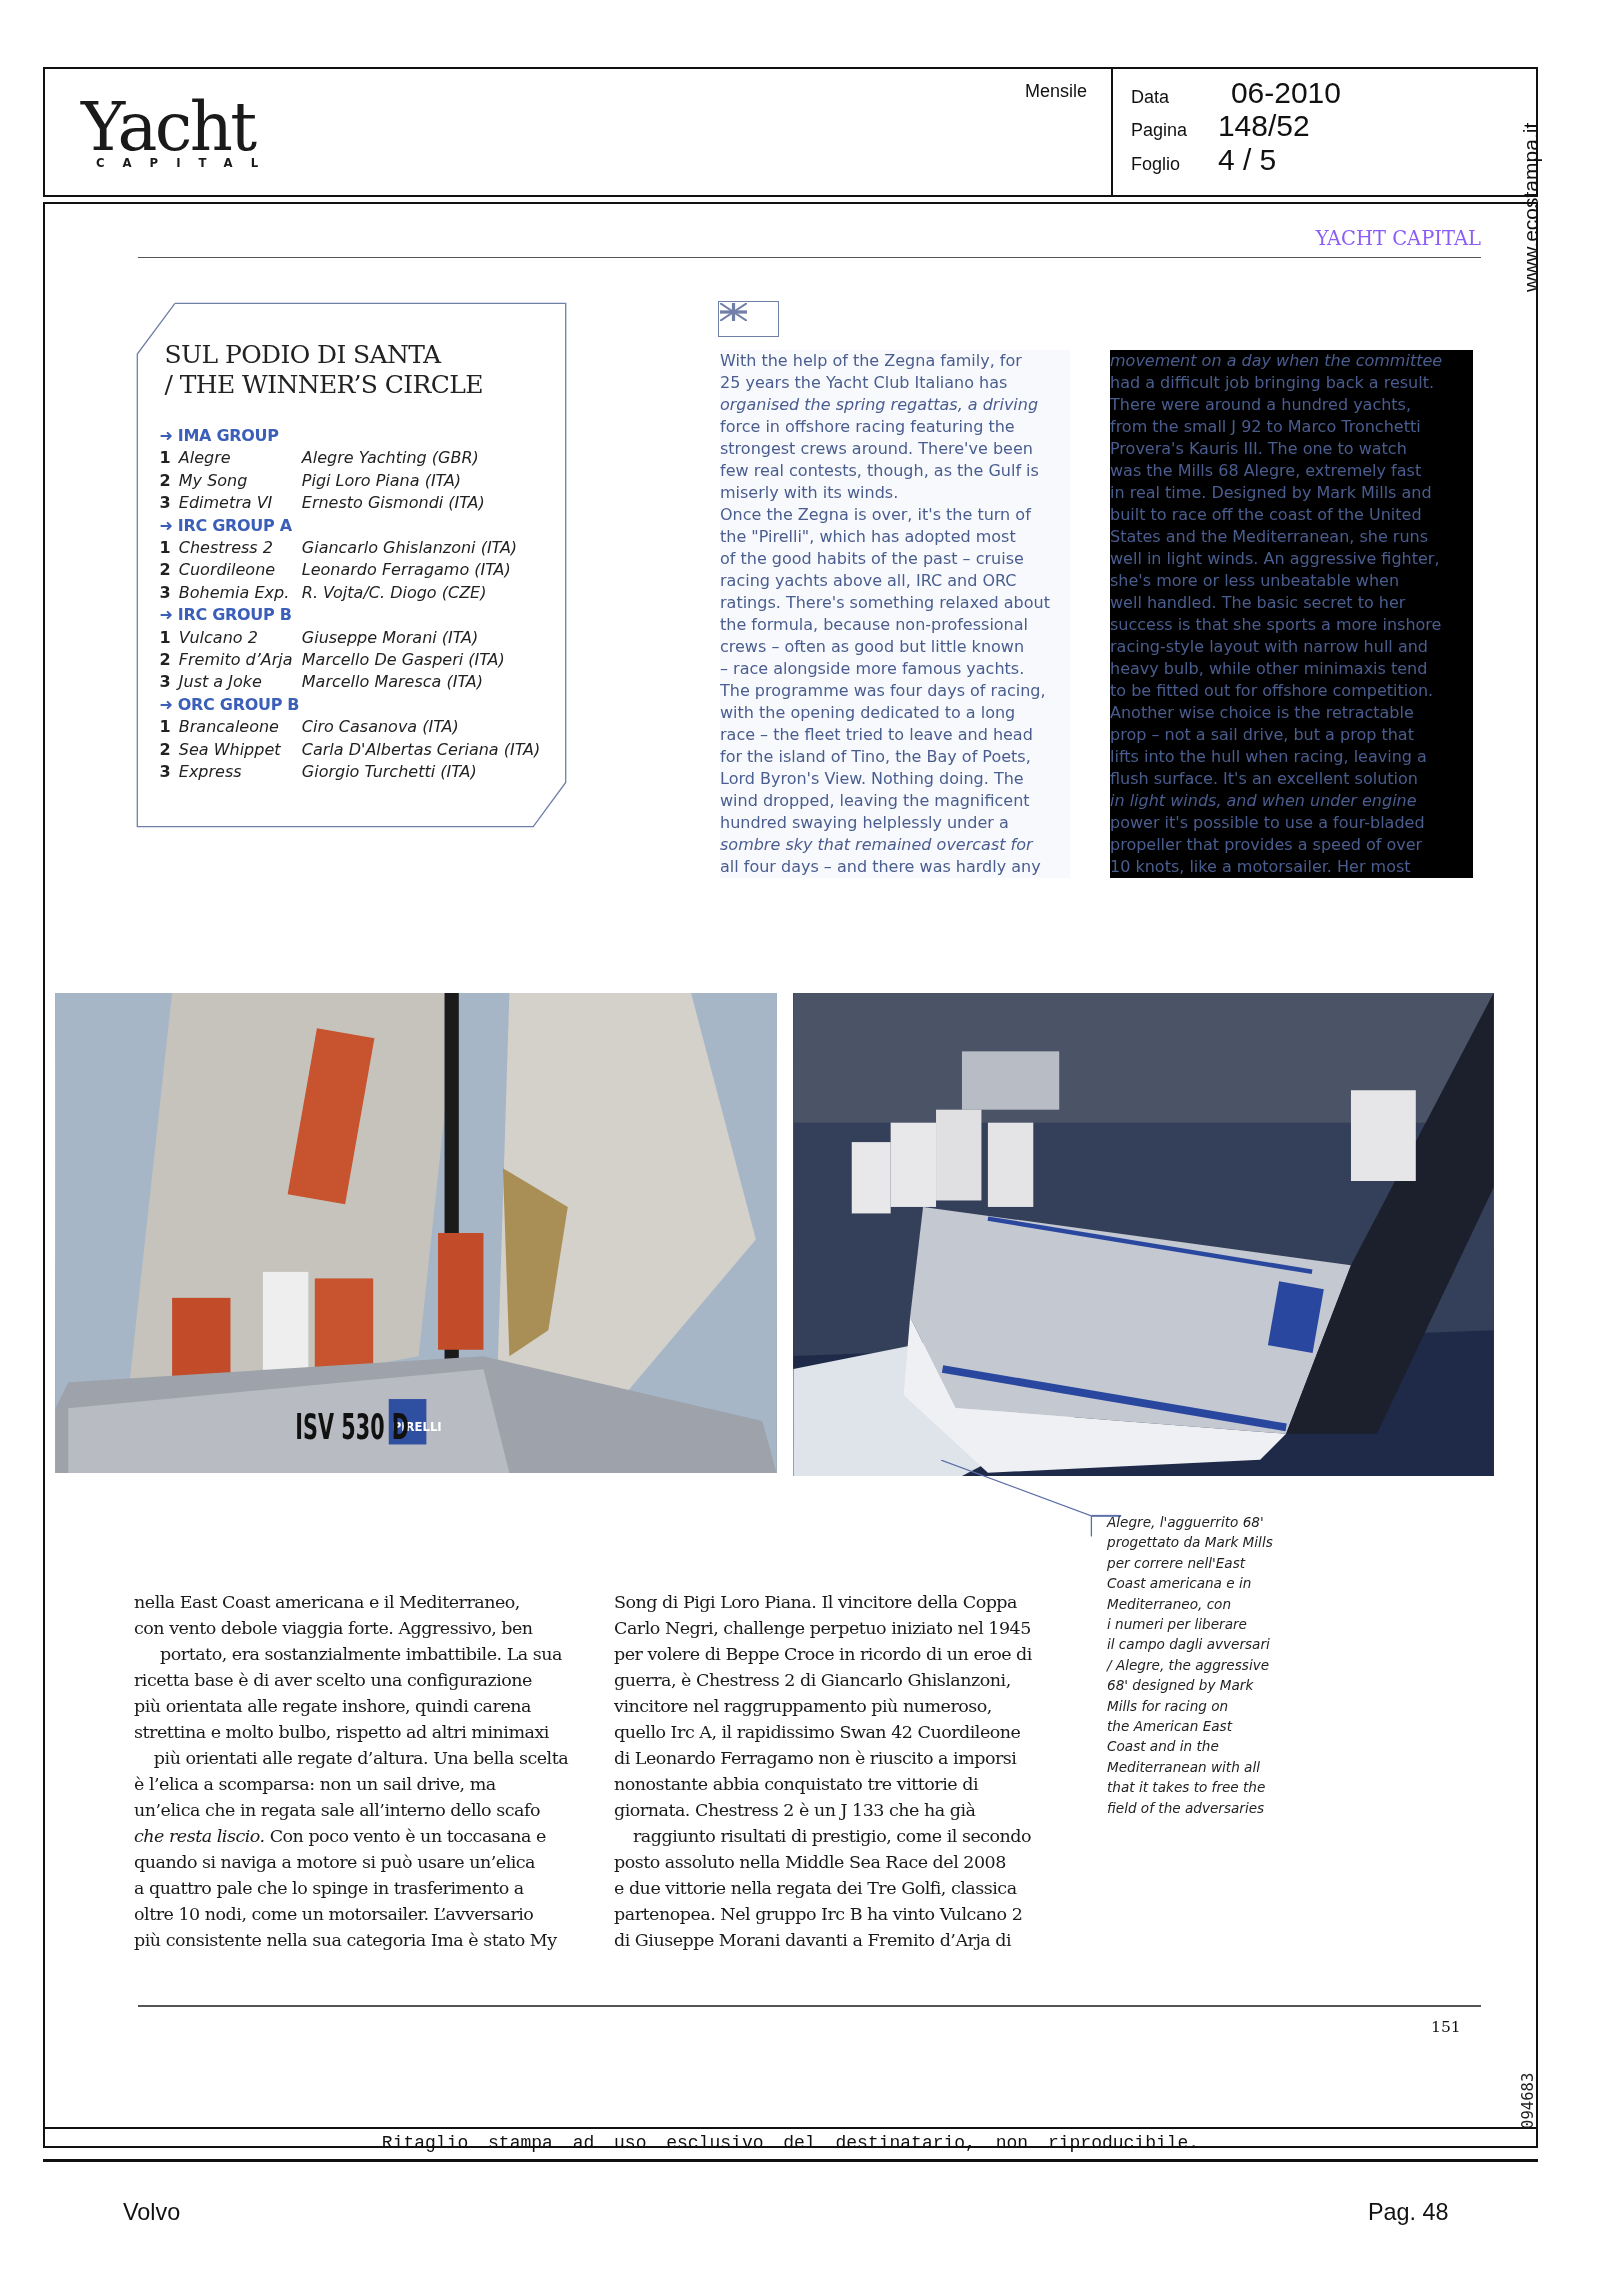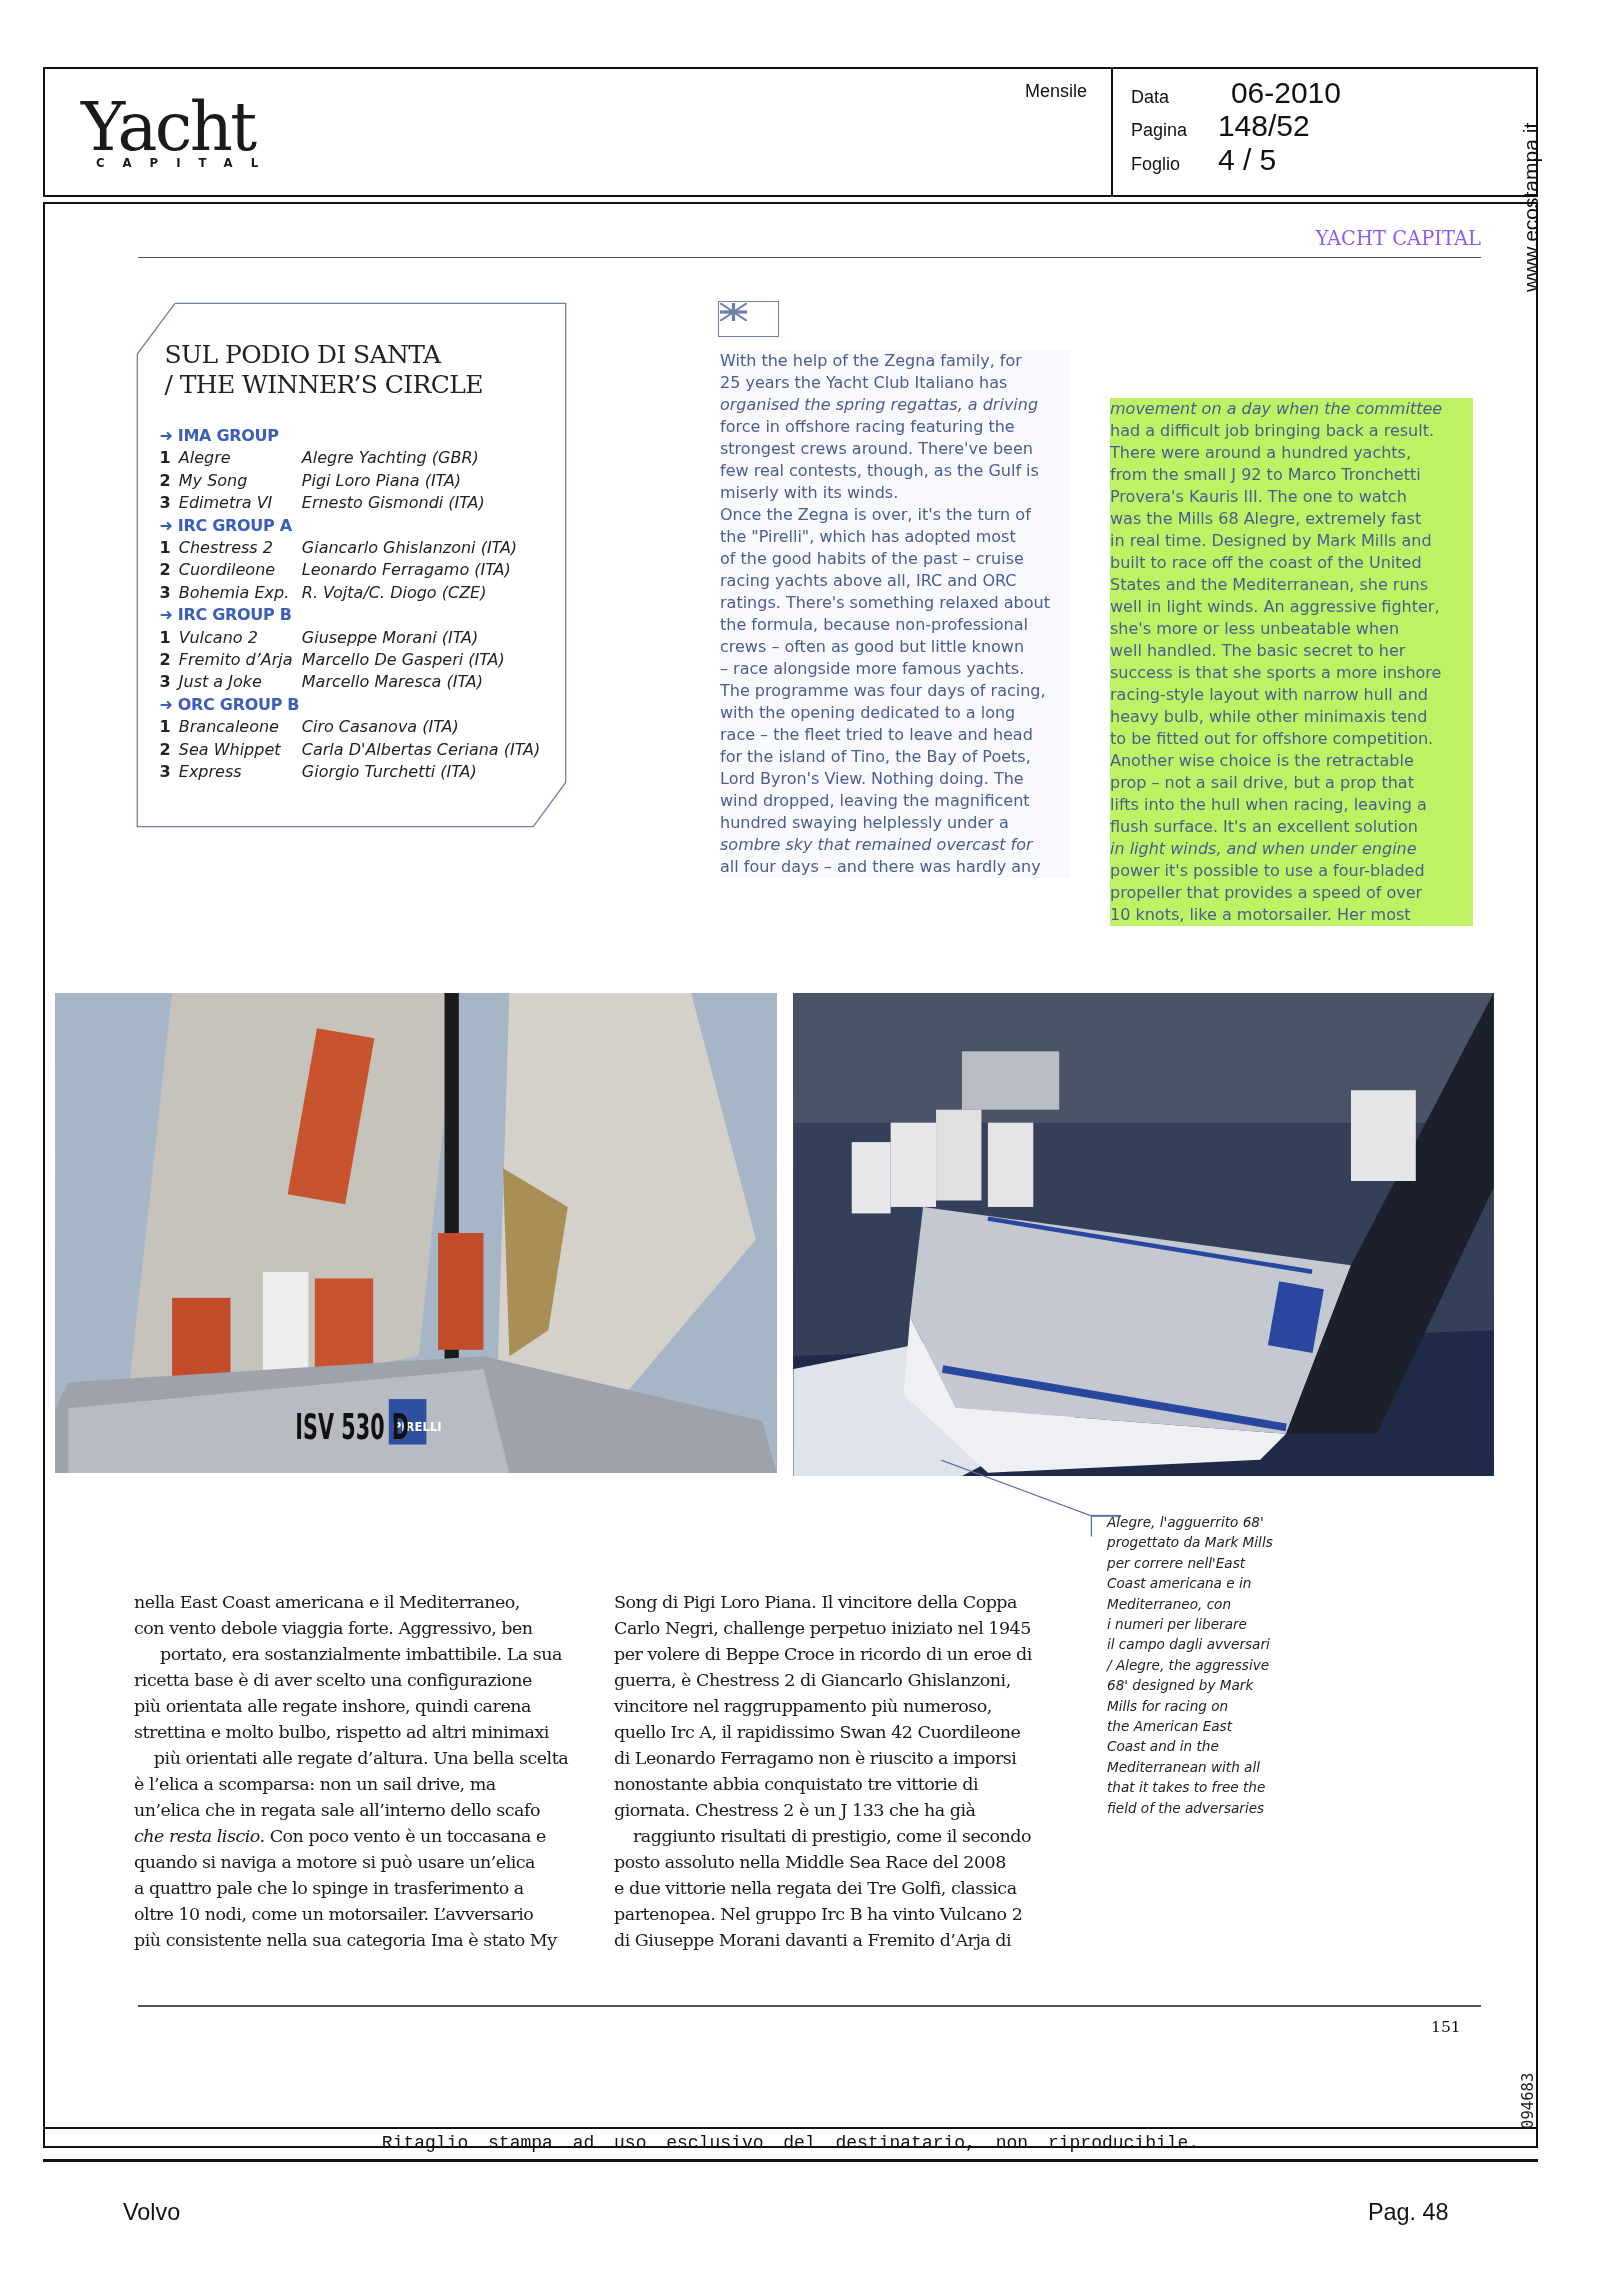--- a/index.html
+++ b/index.html
@@ -30,21 +30,21 @@
   .w-title { position: absolute; left: 28.6px; top: 38px; font-family: "DejaVu Serif", serif; font-size: 25px; line-height: 30px; color: #222; letter-spacing: -0.6px; }
   .w-list { position: absolute; left: 23.4px; top: 123px; font-family: "DejaVu Sans", sans-serif; font-size: 16px; line-height: 22.4px; }
   .w-group { font-weight: bold; color: #3b5fb8; font-size: 16px; letter-spacing: -0.3px; }
   .w-row { white-space: nowrap; font-style: italic; color: #222; }
   .w-pos { font-style: normal; font-weight: bold; display: inline-block; width: 14.3px; }
   .w-boat { display: inline-block; width: 123px; }
 
   
   .en-col { position: absolute; font-family: "DejaVu Sans", sans-serif; font-size: 16px; line-height: 22px; color: #4a5d8f; }
   #en-col-1 { left: 720px; top: 350px; width: 350px; background: #f7f9fc; }
-  #en-col-2 { left: 1110px; top: 350px; width: 363px; background: #bef264; margin-top: 48px; }
+  #en-col-2 { left: 1110px; top: 350px; width: 363px; background: #000000; }
   .flag-icon { position: absolute; left: 718px; top: 301px; width: 61px; height: 36px; border: 1.3px solid #6f7fa8; box-sizing: border-box; background: #fff; }
 
   
   .photo { position: absolute; overflow: hidden; }
   #photo-left { left: 55px; top: 993px; width: 722px; height: 480px; background: linear-gradient(180deg,#9fb0c4 0%,#c9cbd0 35%,#b9b6ae 60%,#9a9ea6 100%); }
   #photo-right { left: 793px; top: 993px; width: 701px; height: 483px; background: linear-gradient(180deg,#3a4660 0%,#5e6a80 30%,#2a3550 75%,#1c2540 100%); }
 
   
   .caption { position: absolute; left: 1107px; top: 1512px; width: 188px; font-family: "DejaVu Sans", sans-serif; font-style: italic; font-size: 13.6px; line-height: 20.4px; color: #222; }
 

